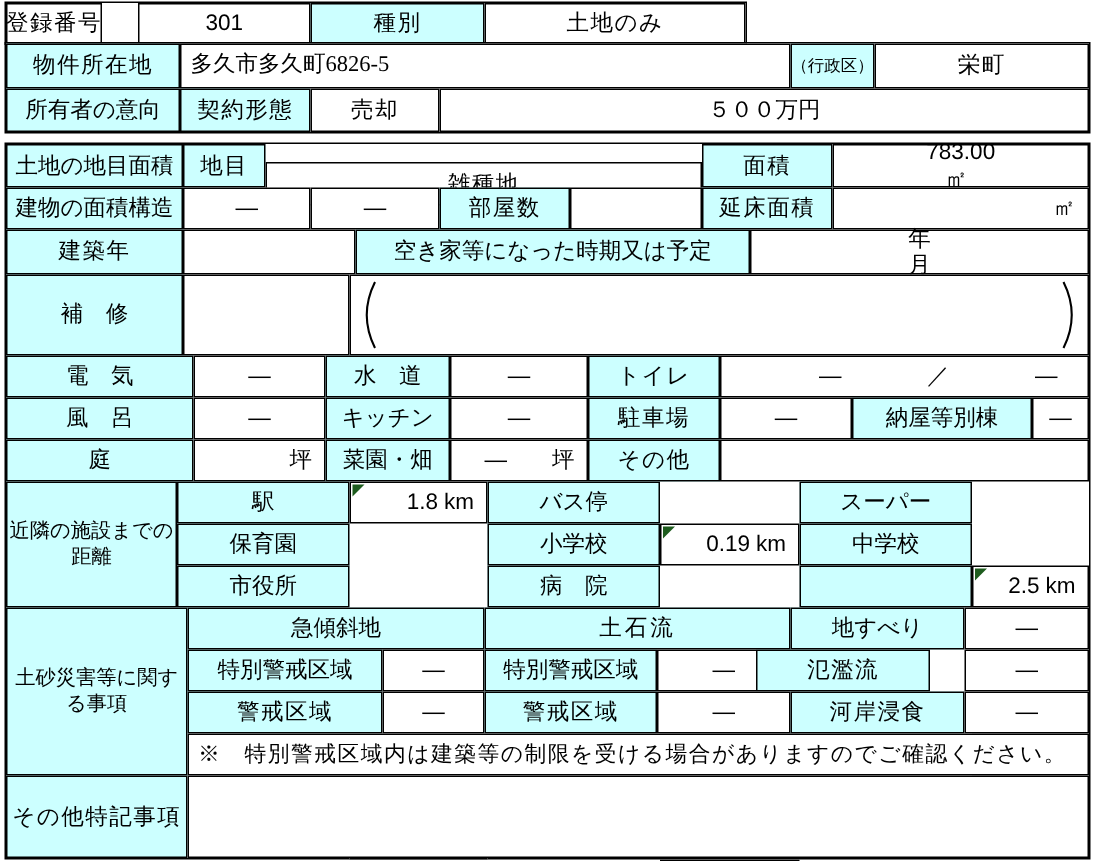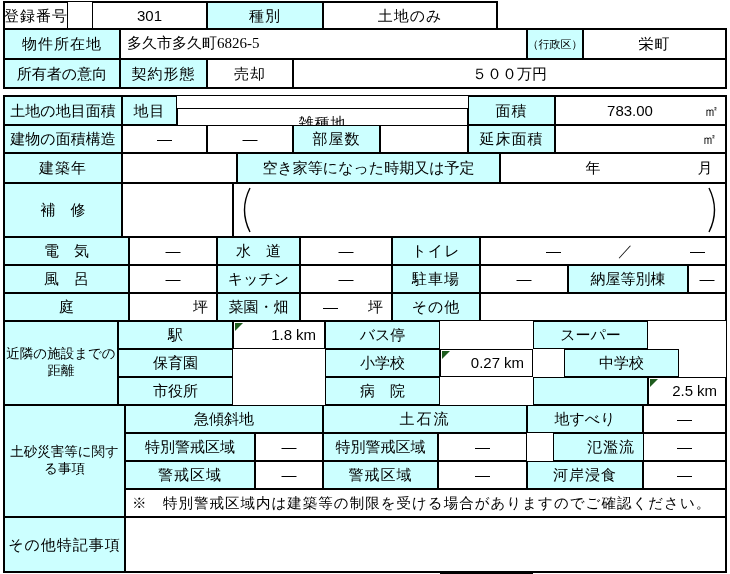--- a/index.html
+++ b/index.html
@@ -20,21 +20,21 @@
   .ls2{letter-spacing:2px;}
   .left{justify-content:flex-start;padding-left:6px;font-family:Liberation Serif, serif;}
   .right{justify-content:flex-end;padding-right:8px;}
   .small{font-size:11px;}
   .wrap{white-space:normal;word-break:break-all;text-align:center;line-height:1.25;font-size:13.5px;}
   .frame{position:absolute;box-sizing:border-box;border:1px solid var(--line);pointer-events:none;}
   .kmval{display:flex;gap:4px;justify-content:flex-end;align-items:center;width:100%;padding-right:8px;box-sizing:border-box;}
   .tri{position:absolute;left:1px;top:1px;width:0;height:0;
        border-top:8px solid var(--tri);border-right:8px solid transparent;}
   .vcell{position:relative;}
-  .spread{display:flex;width:100%;align-items:center;}
+  .spread{display:flex;width:100%;align-items:center;flex-direction:column;}
   .spread .mid{flex:1;text-align:center;}
 </style>
 </head>
 <body>
 
 <div id="sheet">
 
   <div class="frame" style="left:3px;top:1px;width:495px;height:29px"></div>
   <div class="cell ls1" style="left:4px;top:2px;width:64px;height:27px">登録番号</div>
   <div class="cell" style="left:92px;top:2px;width:115px;height:27px">301</div>
@@ -130,21 +130,21 @@
       <span class="tri"></span>
       <span class="kmval">
         <span>1.8</span>
         <span>km</span>
       </span>
     </div>
   <div class="cell cyan" style="left:325px;top:321px;width:115px;height:28px">バス停</div>
   <div class="cell vcell" style="left:440px;top:321px;width:93px;height:28px">
       <span class="tri"></span>
       <span class="kmval">
-        <span>0.27</span>
+        <span>0.19</span>
         <span>km</span>
       </span>
     </div>
   <div class="cell cyan" style="left:533px;top:321px;width:115px;height:28px">スーパー</div>
   <div class="cell vcell" style="left:648px;top:321px;width:78px;height:28px">
       <span class="tri"></span>
       <span class="kmval">
         <span>2.5</span>
         <span>km</span>
       </span>
@@ -159,21 +159,21 @@
       </span>
     </div>
   <div class="cell cyan" style="left:325px;top:349px;width:115px;height:28px">小学校</div>
   <div class="cell vcell" style="left:440px;top:349px;width:93px;height:28px">
       <span class="tri"></span>
       <span class="kmval">
         <span>2.5</span>
         <span>km</span>
       </span>
     </div>
-  <div class="cell cyan" style="left:564px;top:349px;width:115px;height:28px">中学校</div>
+  <div class="cell cyan" style="left:533px;top:349px;width:115px;height:28px">中学校</div>
   <div class="cell vcell" style="left:648px;top:349px;width:78px;height:28px">
       <span class="tri"></span>
       <span class="kmval">
         <span>2.5</span>
         <span>km</span>
       </span>
     </div>
 
   <div class="cell cyan" style="left:118px;top:377px;width:115px;height:28px">市役所</div>
   <div class="cell vcell" style="left:233px;top:377px;width:92px;height:28px">
@@ -191,21 +191,21 @@
 
   <div class="cell cyan" style="left:125px;top:405px;width:198px;height:28px">急傾斜地</div>
   <div class="cell cyan ls2" style="left:323px;top:405px;width:204px;height:28px">土石流</div>
   <div class="cell cyan" style="left:527px;top:405px;width:116px;height:28px">地すべり</div>
   <div class="cell" style="left:643px;top:405px;width:83px;height:28px">―</div>
 
   <div class="cell cyan" style="left:125px;top:433px;width:130px;height:28px">特別警戒区域</div>
   <div class="cell" style="left:255px;top:433px;width:68px;height:28px">―</div>
   <div class="cell cyan" style="left:323px;top:433px;width:115px;height:28px">特別警戒区域</div>
   <div class="cell" style="left:438px;top:433px;width:89px;height:28px">―</div>
-  <div class="cell cyan ls1" style="left:553px;top:433px;width:116px;height:28px">氾濫流</div>
+  <div class="cell cyan ls1" style="left:504px;top:433px;width:116px;height:28px">氾濫流</div>
   <div class="cell" style="left:643px;top:433px;width:83px;height:28px">―</div>
 
   <div class="cell cyan ls1" style="left:125px;top:461px;width:130px;height:28px">警戒区域</div>
   <div class="cell" style="left:255px;top:461px;width:68px;height:28px">―</div>
   <div class="cell cyan ls1" style="left:323px;top:461px;width:115px;height:28px">警戒区域</div>
   <div class="cell" style="left:438px;top:461px;width:89px;height:28px">―</div>
   <div class="cell cyan ls1" style="left:527px;top:461px;width:116px;height:28px">河岸浸食</div>
   <div class="cell" style="left:643px;top:461px;width:83px;height:28px">―</div>
 
   <div class="cell left ls1" style="left:125px;top:489px;width:601px;height:28px;font-size:14.5px">※　特別警戒区域内は建築等の制限を受ける場合がありますのでご確認ください。</div>

